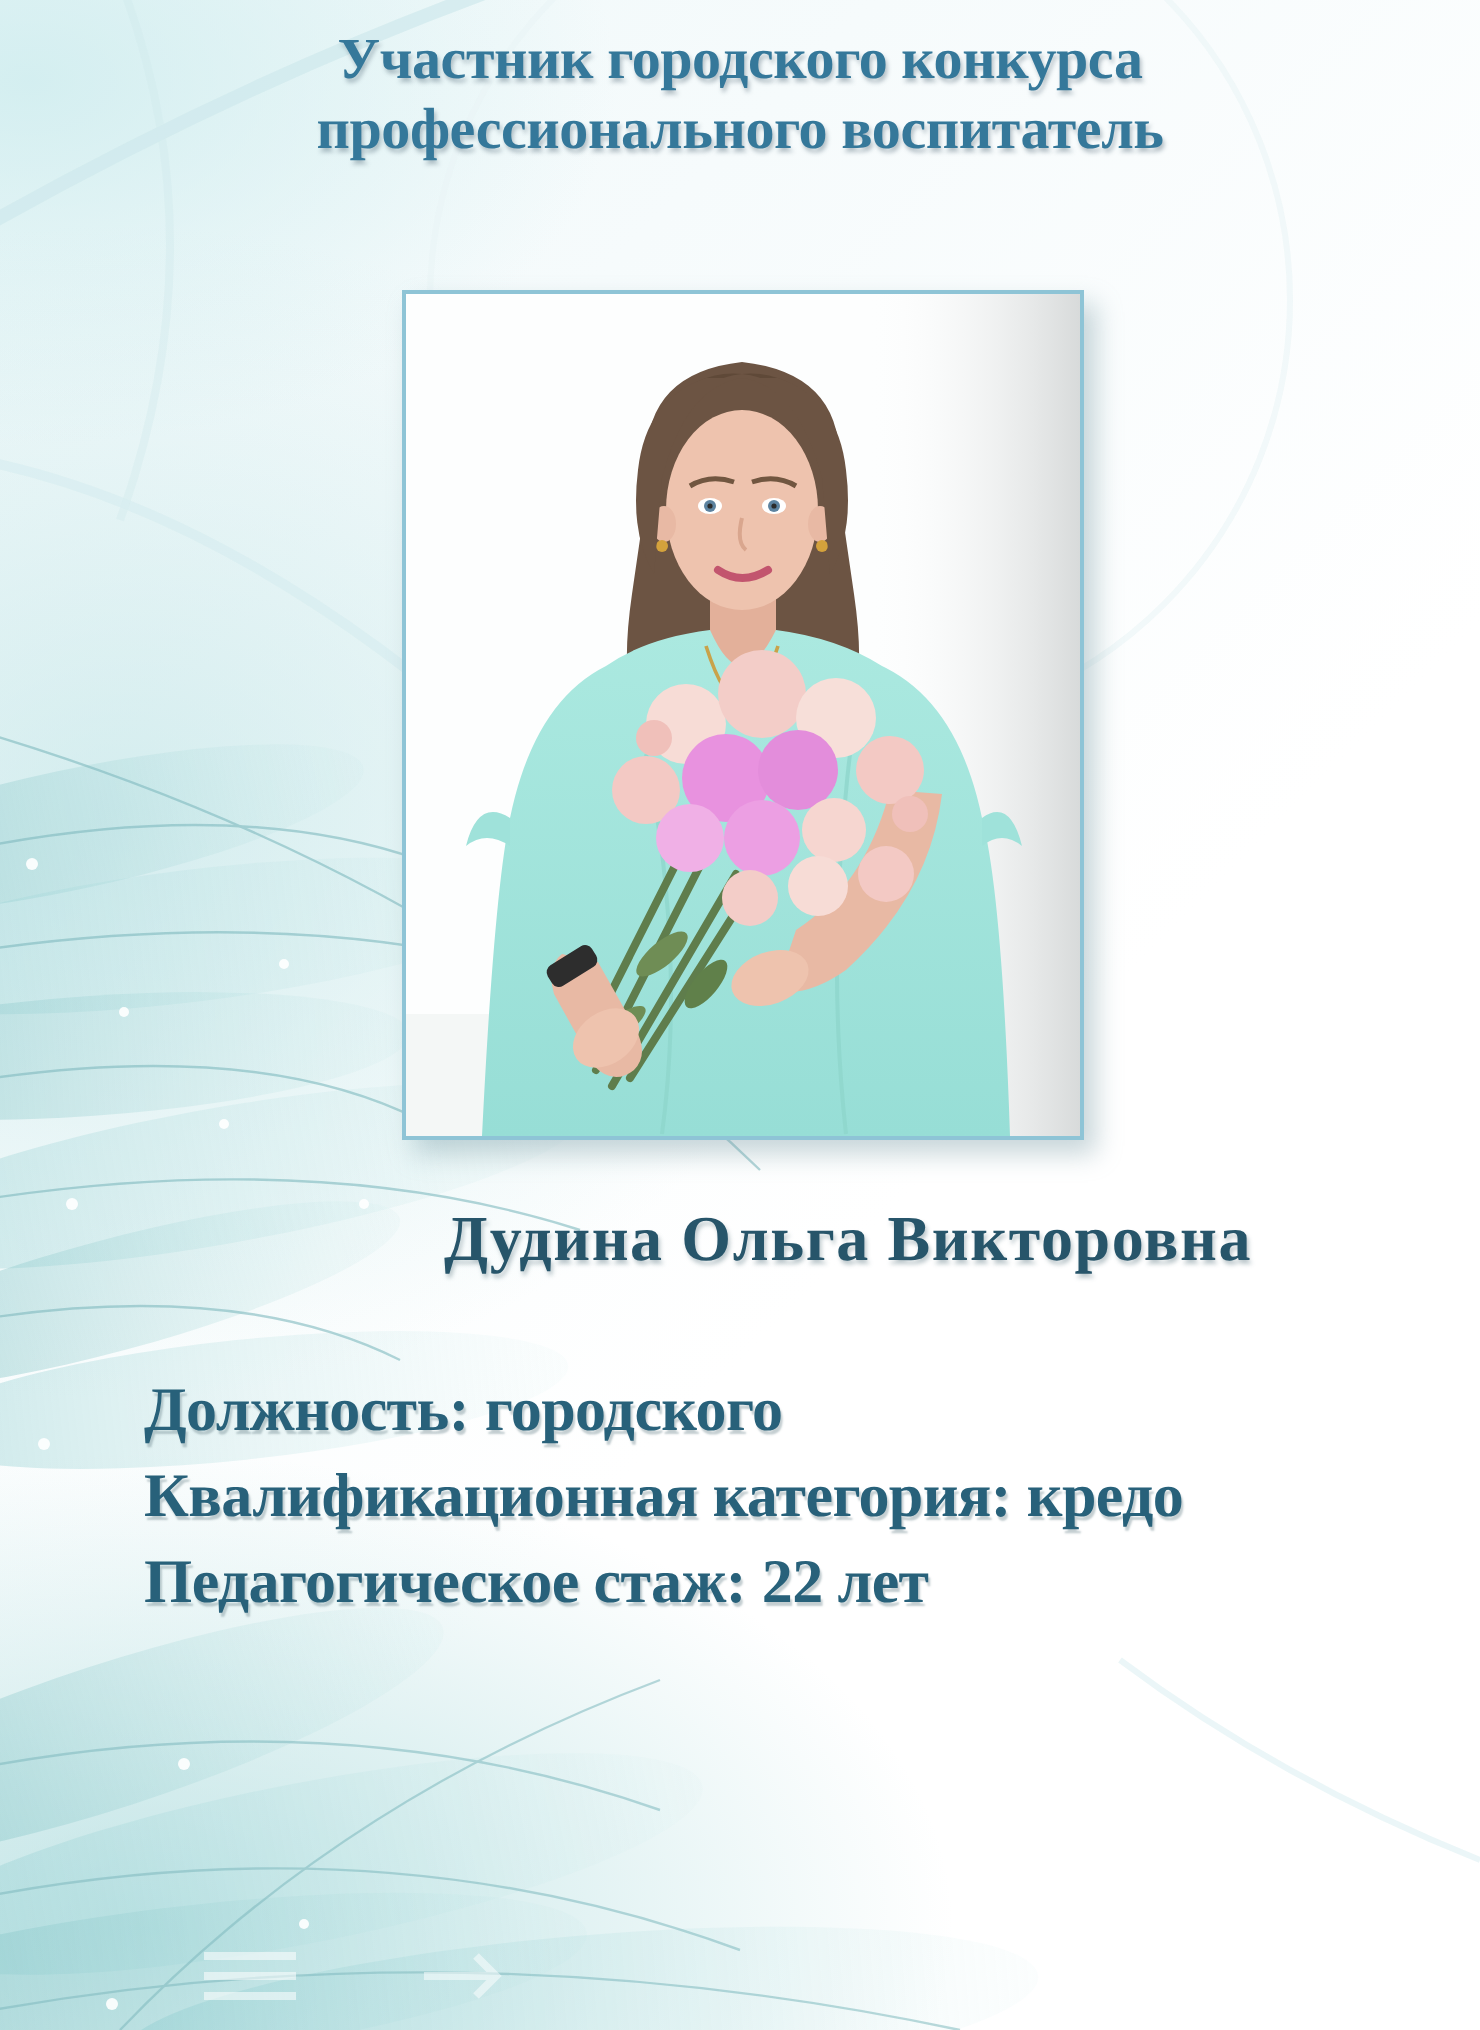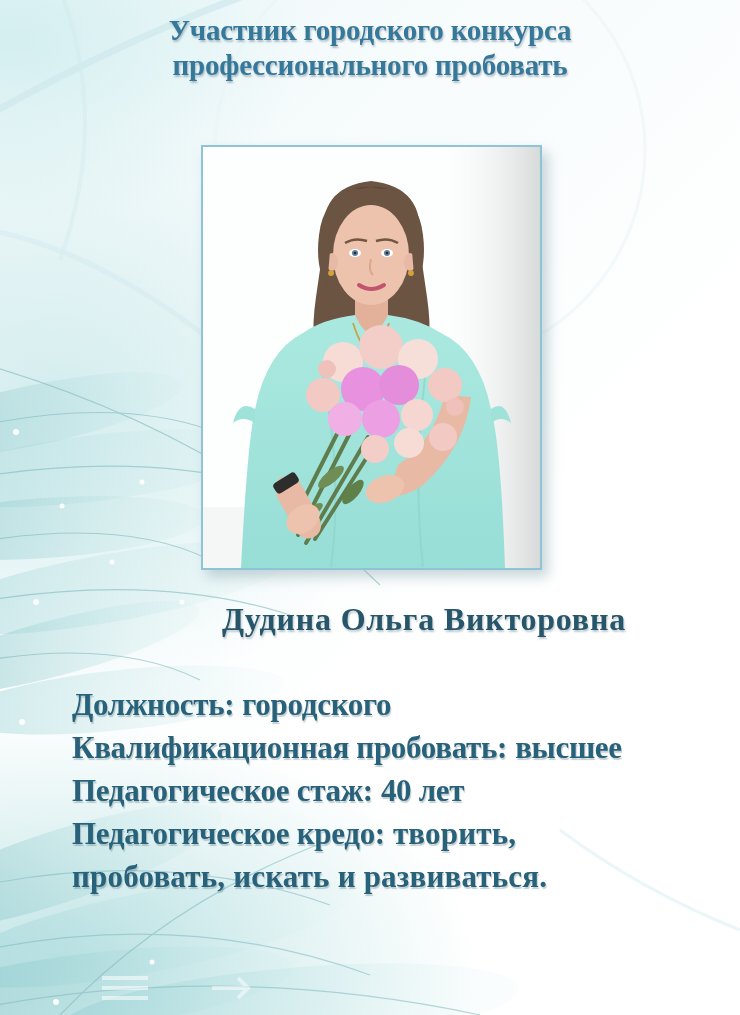--- a/index.html
+++ b/index.html
@@ -121,21 +121,21 @@
       <line x1="102" y1="998" x2="148" y2="998"></line>
     </g>
     <g stroke="#ffffff" stroke-width="4" fill="none" opacity="0.5">
       <path d="M212,988 h34"></path>
       <path d="M238,978 l10,10 l-10,10"></path>
     </g>
   </svg>
 
   <div class="header">
     <div>Участник городского конкурса</div>
-    <div>профессионального пробовать</div>
+    <div>профессионального воспитатель</div>
   </div>
 
   <div class="photo-frame">
     <svg width="337" height="421" viewBox="0 0 337 421">
       <defs>
         <linearGradient id="shadeR" x1="0" y1="0" x2="1" y2="0">
           <stop offset="0" stop-color="#ffffff" stop-opacity="0"></stop>
           <stop offset="1" stop-color="#b9bdbd" stop-opacity="0.55"></stop>
         </linearGradient>
         <linearGradient id="blouse" x1="0" y1="0" x2="0" y2="1">
@@ -221,23 +221,20 @@
     </svg>
   </div>
 
   <div class="person-name">Дудина Ольга Викторовна</div>
 
   <div class="info">
     <div class="info-line">
       <span class="label">Должность:</span><span>городского</span>
     </div>
     <div class="info-line">
-      <span class="label">Квалификационная пробовать:</span><span>высшее</span>
+      <span class="label">Квалификационная категория:</span><span>кредо</span>
     </div>
     <div class="info-line">
-      <span class="label">Педагогическое стаж:</span><span>40 лет</span>
-    </div>
-    <div class="info-line credo">
-      <span class="label">Педагогическое кредо:</span><span class="credo-value">творить, пробовать, искать и развиваться.</span>
+      <span class="label">Педагогическое стаж:</span><span>22 лет</span>
     </div>
   </div>
 
 </div>
 
 </body></html>

